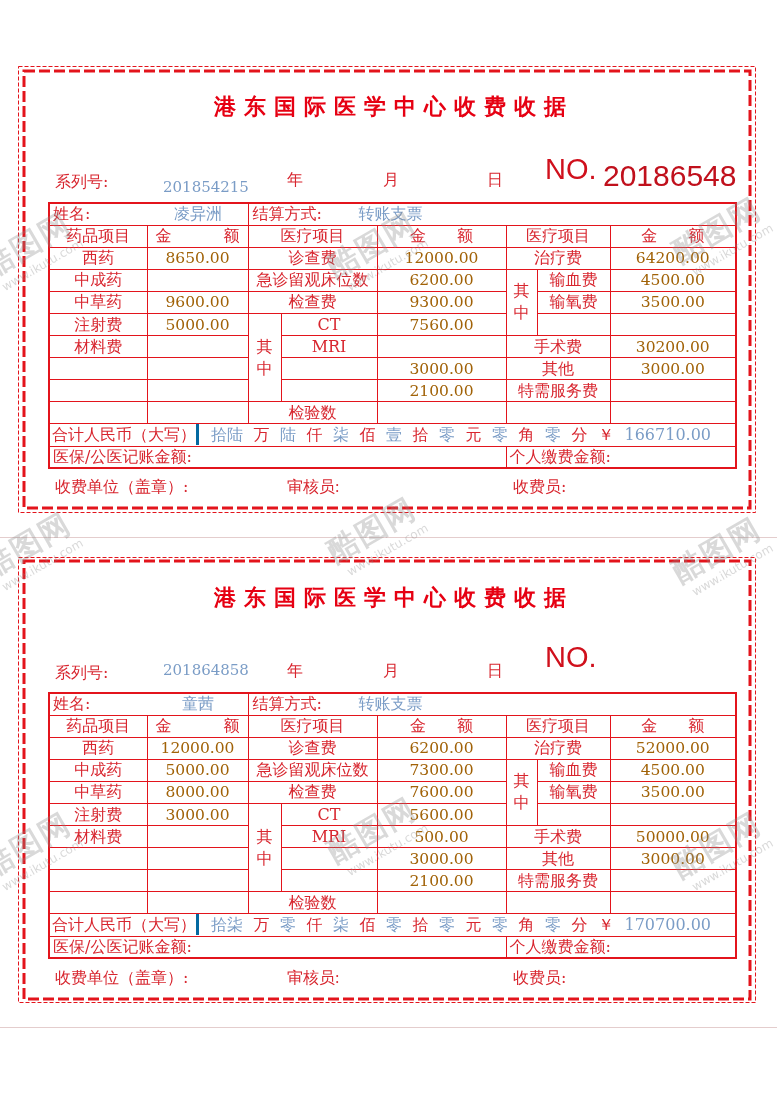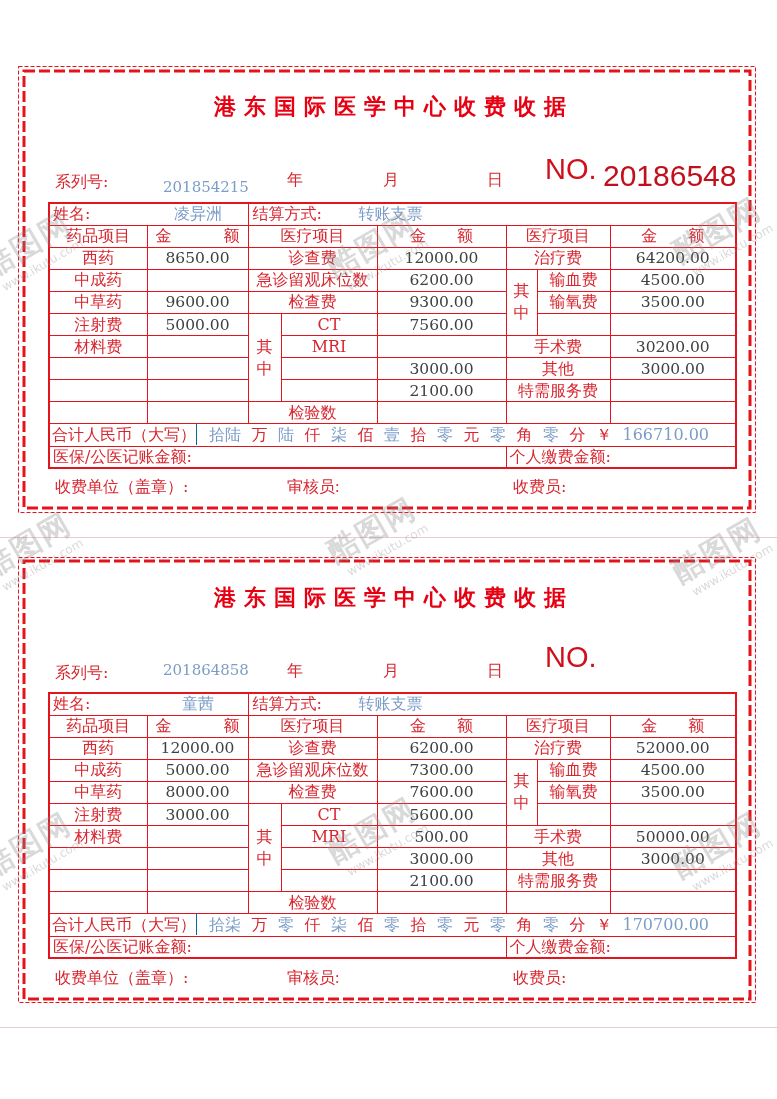--- a/index.html
+++ b/index.html
@@ -26,36 +26,36 @@
   .no-prefix { position: absolute; left: 527px; top: 86px; font-family: "Liberation Sans", "DejaVu Sans", sans-serif;
                font-size: 29px; line-height: 34px; color: #d0101c; }
   .no-value { position: absolute; left: 585px; top: 93px; font-family: "Liberation Sans", "DejaVu Sans", sans-serif;
               font-size: 30px; line-height: 34px; color: #c0101c; }
 
   table.bill { position: absolute; left: 30px; top: 136px; width: 687px; border-collapse: collapse;
                table-layout: fixed; border: 2px solid #e3141c; }
   table.bill td { border: 1px solid #e3141c; height: 22.1px; padding: 0; font-size: 16px; line-height: 20px;
                   text-align: center; white-space: nowrap; overflow: hidden; vertical-align: middle; }
   table.bill td.lbl { color: #d8262f; }
-  table.bill td.amt { color: #404040; font-size: 15.5px; }
+  table.bill td.amt { color: #a16207; font-size: 15.5px; }
   td.qz span { display: block; width: 16px; margin: 0 auto; white-space: normal; line-height: 22px; color: #d8262f; }
 
   .name-cell { text-align: left !important; }
   .name-cell .n-lbl { display: inline-block; width: 98px; padding-left: 3px; color: #d8262f; }
   .name-cell .n-val { display: inline-block; width: 100px; text-align: center; color: #7a9cc6; }
   .pay-cell { text-align: left !important; }
   .pay-cell .p-lbl { display: inline-block; width: 110px; padding-left: 4px; color: #d8262f; }
   .pay-cell .p-val { color: #7a9cc6; }
 
   .hdr-just { text-align: justify !important; text-align-last: justify; padding: 0 8px !important; }
   .hdr-mid { word-spacing: 26px; }
 
   td.total-cell { padding: 0 !important; }
   .total-row { display: flex; align-items: center; height: 21px; }
-  .total-label { width: 165px; height: 100%; border-right: 1px solid #0369a1; color: #d8262f; text-align: left;
+  .total-label { width: 165px; height: 100%; border-right: 3px solid #0369a1; color: #d8262f; text-align: left;
                  padding-left: 2px; line-height: 21px; font-size: 16px; }
   .words { display: flex; align-items: center; padding-left: 12px; flex: 1; height: 100%; }
   .words span { font-size: 16px; line-height: 21px; margin-right: 10.5px; }
   .words .d { color: #7a9cc6; }
   .words .u { color: #d8262f; }
   .total-amt { margin-left: auto; padding-right: 18px; font-size: 15.5px; line-height: 21px; }
   .total-amt .cur { color: #d8262f; }
   .total-amt .num { color: #7a9cc6; }
 
   td.foot { text-align: left !important; padding-left: 3px !important; color: #d8262f; }

